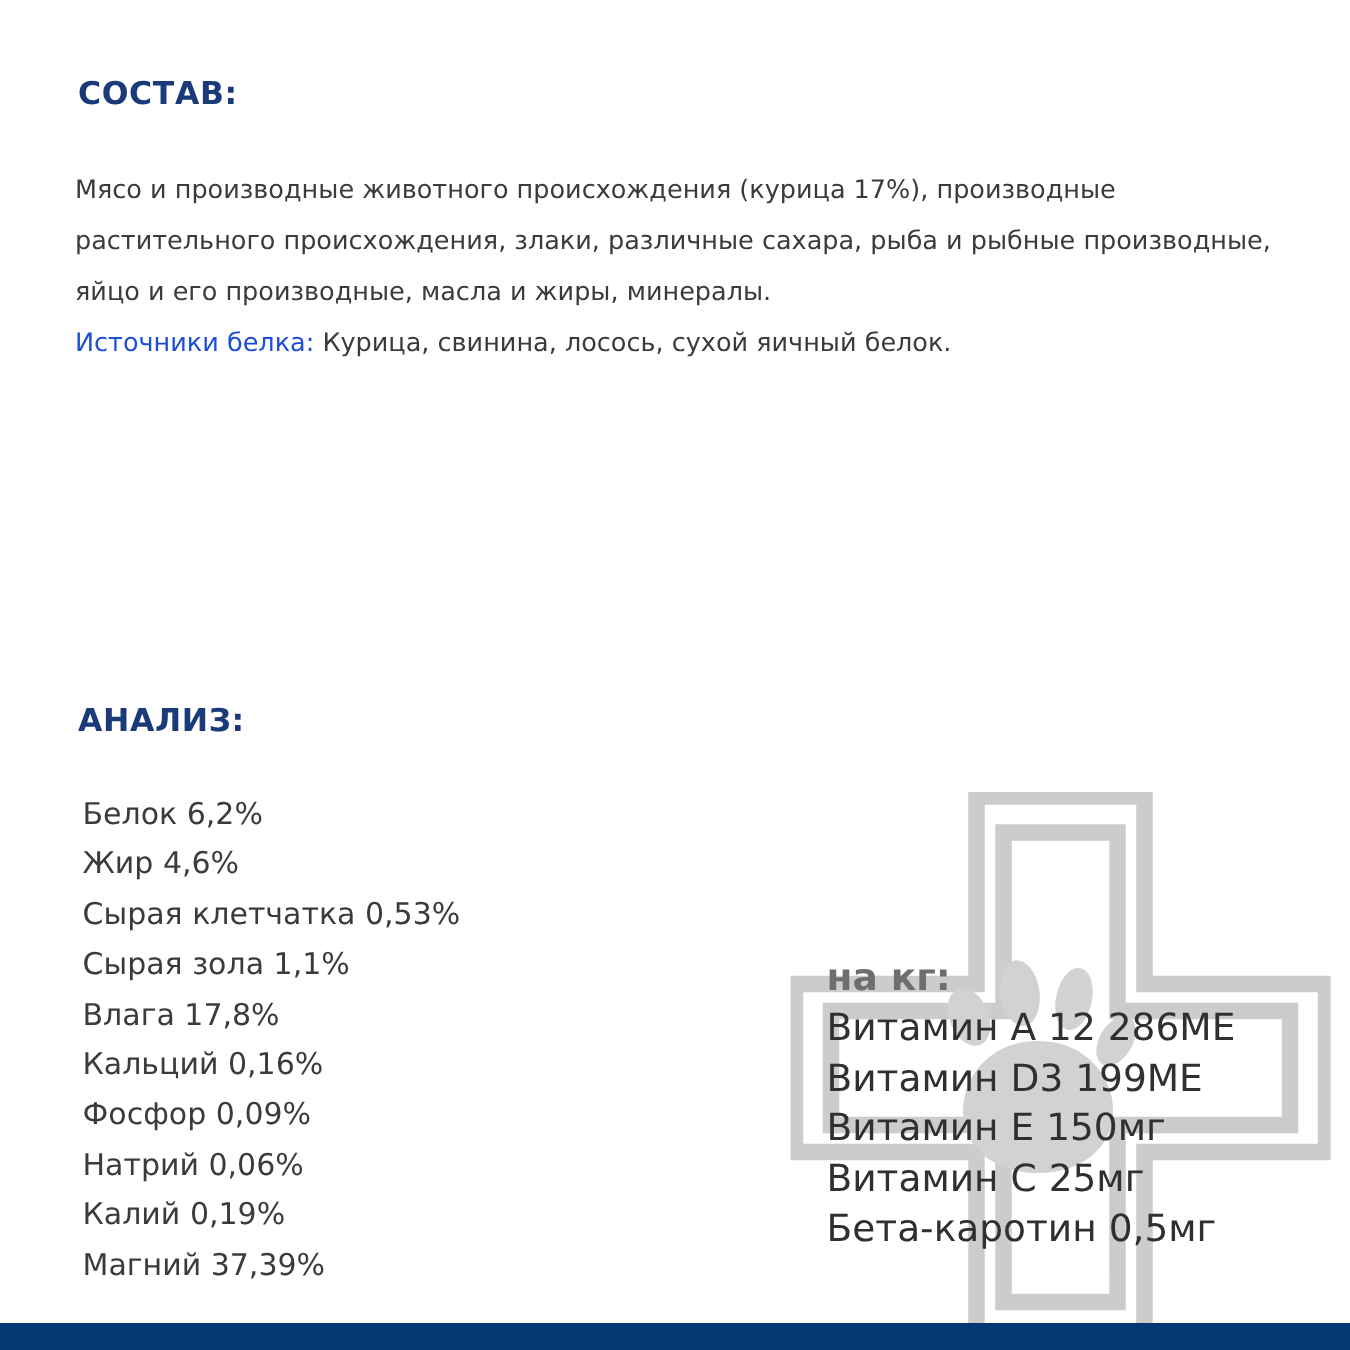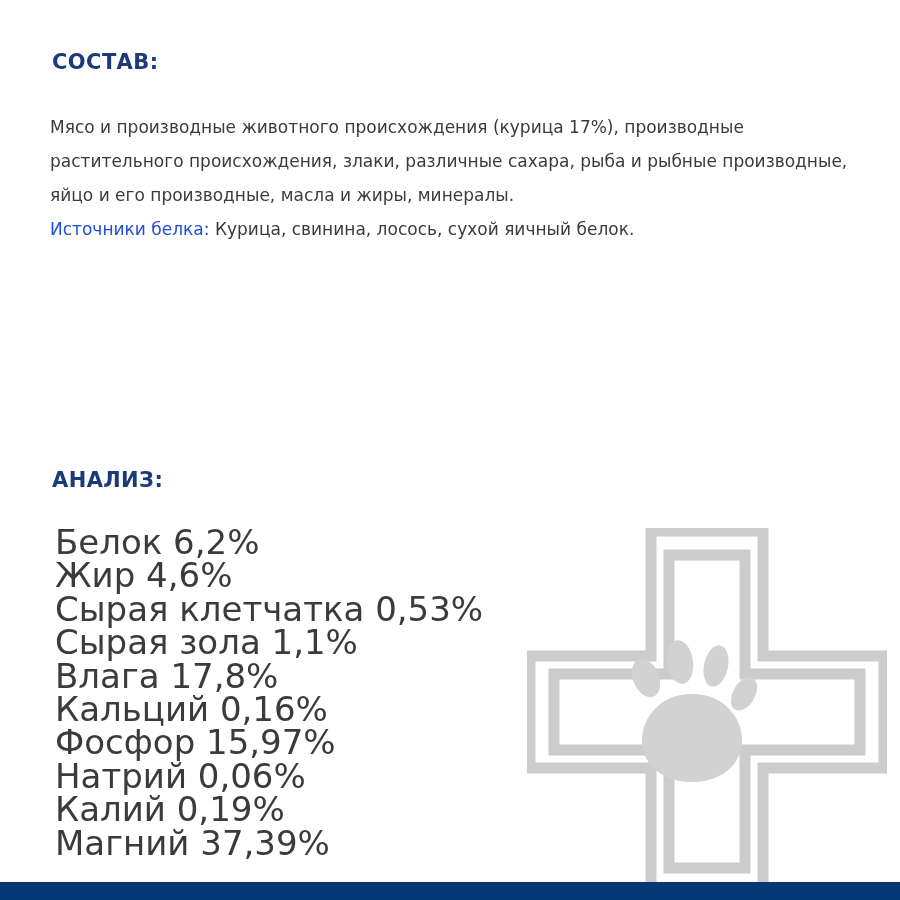--- a/index.html
+++ b/index.html
@@ -55,21 +55,21 @@
     font-weight: normal;
     color: #1d4ed8;
   }
 
   
   #analysis-list {
     position: absolute;
     left: 55px;
     top: 526px;
     width: 430px;
-    font-size: 34px;
+    font-size: 20px;
     line-height: 33.4px;
     color: #3b3b3b;
   }
   #analysis-list .analysis-item {
     white-space: nowrap;
   }
 
   
   #vitamin-panel {
     position: absolute;
@@ -133,21 +133,21 @@
 
   <div class="section-heading" id="heading-analiz">АНАЛИЗ:</div>
 
   <div id="analysis-list">
     <div class="analysis-item">Белок 6,2%</div>
     <div class="analysis-item">Жир 4,6%</div>
     <div class="analysis-item">Сырая клетчатка 0,53%</div>
     <div class="analysis-item">Сырая зола 1,1%</div>
     <div class="analysis-item">Влага 17,8%</div>
     <div class="analysis-item">Кальций 0,16%</div>
-    <div class="analysis-item">Фосфор 15,97%</div>
+    <div class="analysis-item">Фосфор 0,09%</div>
     <div class="analysis-item">Натрий 0,06%</div>
     <div class="analysis-item">Калий 0,19%</div>
     <div class="analysis-item">Магний 37,39%</div>
   </div>
 
   <div id="vitamin-panel">
 
     <svg id="cross-graphic" viewBox="0 0 360 365">
 
       <path d="M124 3 H236 V128 H357 V240 H236 V362 H124 V240 H3 V128 H124 Z" fill="none" stroke="#cccccc" stroke-width="11"></path>
@@ -159,17 +159,25 @@
       <g fill="#d2d2d2">
         <ellipse cx="24" cy="42" rx="13" ry="20" transform="rotate(-22 24 42)"></ellipse>
         <ellipse cx="58" cy="26" rx="13" ry="22" transform="rotate(-8 58 26)"></ellipse>
         <ellipse cx="94" cy="30" rx="12" ry="21" transform="rotate(12 94 30)"></ellipse>
         <ellipse cx="122" cy="58" rx="11" ry="18" transform="rotate(30 122 58)"></ellipse>
         <path d="M70 58 C102 58 120 82 120 104 C120 130 98 146 70 146
                  C42 146 20 130 20 104 C20 82 38 58 70 58 Z"></path>
       </g>
     </svg>
 
+    <div id="vitamin-textbox">
+      <div class="vitamin-item vitamin-unit-label">на кг:</div>
+      <div class="vitamin-item">Витамин А 12 286МЕ</div>
+      <div class="vitamin-item">Витамин D3 199МЕ</div>
+      <div class="vitamin-item">Витамин Е 150мг</div>
+      <div class="vitamin-item">Витамин С 25мг</div>
+      <div class="vitamin-item">Бета-каротин 0,5мг</div>
+    </div>
   </div>
 
   <div id="footer-bar"></div>
 
 </div>
 
 </body></html>

